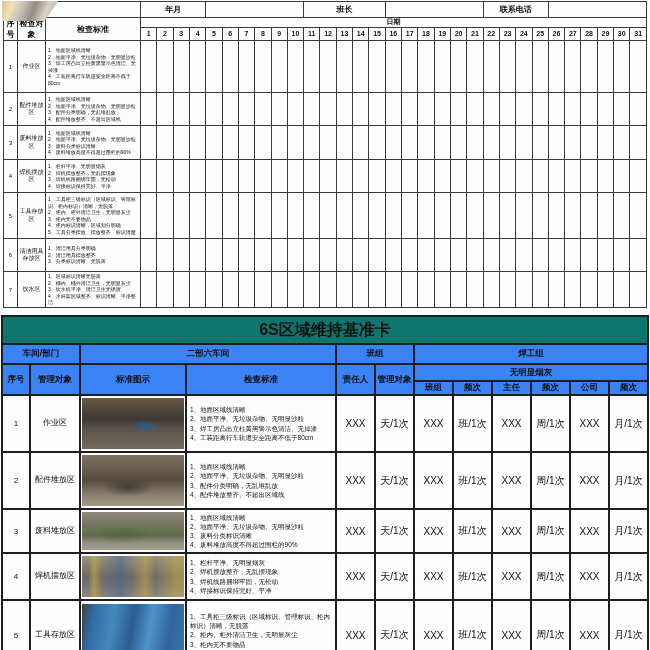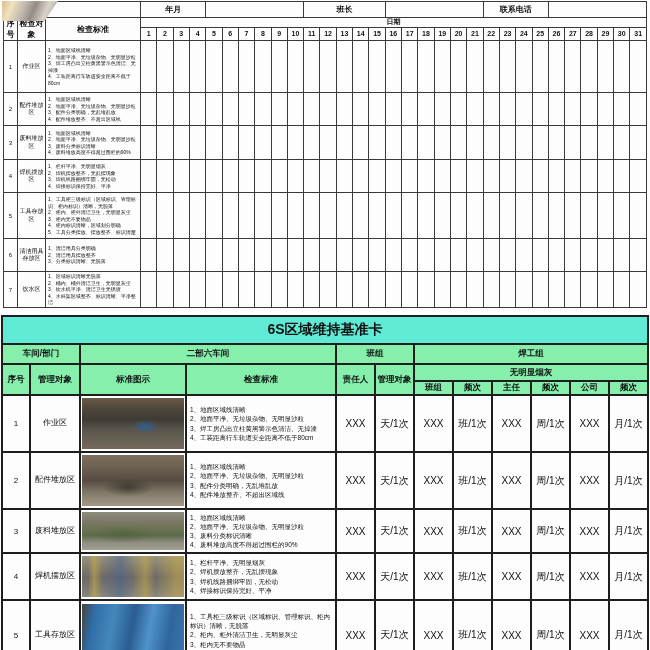--- a/index.html
+++ b/index.html
@@ -25,22 +25,22 @@
   .t1 tbody tr:nth-child(1){height:52px;}
   .t1 tbody tr:nth-child(2){height:33px;}
   .t1 tbody tr:nth-child(3){height:34px;}
   .t1 tbody tr:nth-child(4){height:33px;}
   .t1 tbody tr:nth-child(5){height:46px;}
   .t1 tbody tr:nth-child(6){height:33px;}
   .t1 tbody tr:nth-child(7){height:36px;}
   
   .t2{border-collapse:collapse;table-layout:fixed;width:648px;margin:7px 0 0 1px;}
   .t2 td{border:2px solid #1e1e1e;overflow:hidden;text-align:center;vertical-align:middle;padding:0;}
-  .t2 .t2-title{font-size:14px;font-weight:bold;height:26px;background:#5eead4;border-bottom-width:2px;}
-  .t2 .gh{background:#86efac;font-weight:bold;font-size:8.5px;}
+  .t2 .t2-title{font-size:16px;font-weight:bold;height:26px;background:#0f766e;border-bottom-width:2px;}
+  .t2 .gh{background:#3b82f6;font-weight:bold;font-size:8.5px;}
   .t2 .hr21{height:20px;}
   .t2 .hr22 td{height:15px;}
   .t2 .hr23{height:14px;}
   .t2 .c2-no{font-size:8px;}
   .t2 .c2-obj{font-size:8px;line-height:1.3;padding:0 2px;}
   .t2 .c2-std{font-size:6.5px;text-align:left;white-space:pre-line;line-height:1.4;padding:2px 3px;}
   .t2 .c2-val{font-size:10px;border-radius:18px;}
   .t2 .c2-photo{padding:1px;}
   .photo{display:block;width:100%;}
   .t2 tbody tr:nth-child(1){height:57px;} .t2 tbody tr:nth-child(1) .photo{height:51px;}

